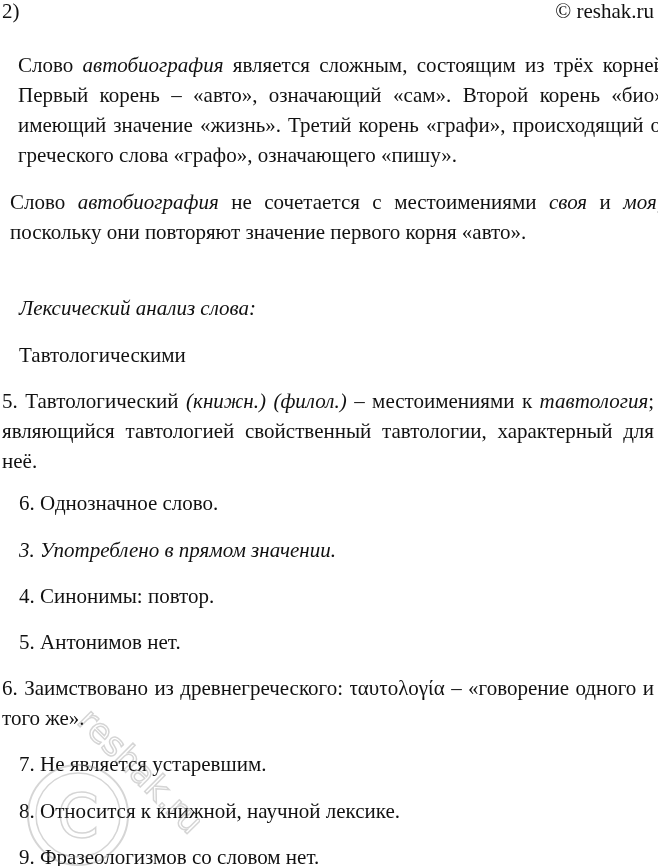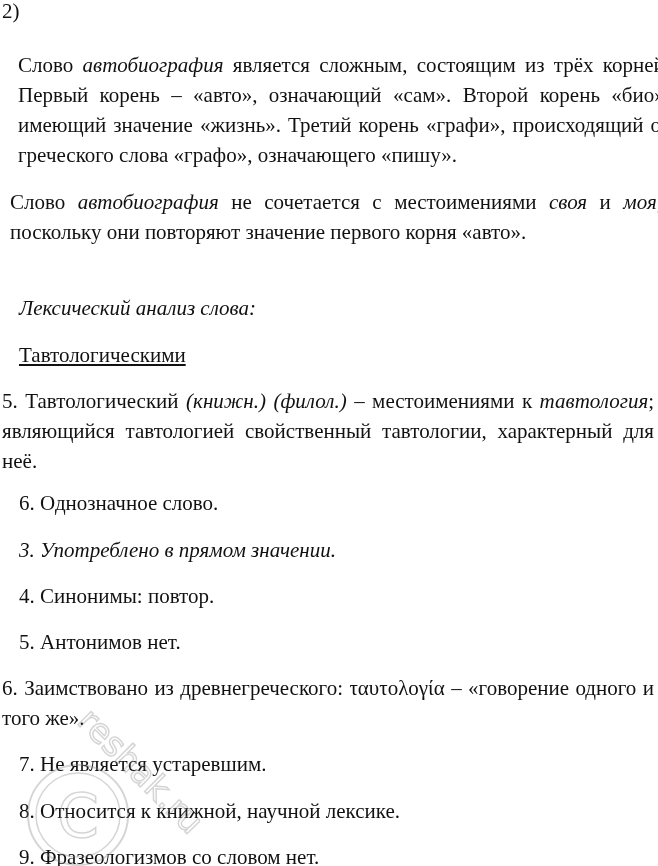--- a/index.html
+++ b/index.html
@@ -17,29 +17,30 @@
     .watermark {
       position: absolute; left: 20px; top: 705px; width: 180px; height: 170px;
       pointer-events: none; opacity: 0.35;
     }
   </style>
 </head>
 <body>
 
 <div class="header">
   <span class="num">2)</span>
+  <span class="copy">© reshak.ru</span>
 </div>
 
 <p class="para" style="top:34px; margin:16px;"><span>Слово </span><i>автобиография</i><span> является сложным, состоящим из трёх корней. Первый корень – «авто», означающий «сам». Второй корень «био», имеющий значение «жизнь». Третий корень «графи», происходящий от греческого слова «графо», означающего «пишу».</span></p>
 
 <p class="para" style="top:179px; margin:8px;"><span>Слово </span><i>автобиография</i><span> не сочетается с местоимениями </span><i>своя</i><span> и </span><i>моя</i><span>, поскольку они повторяют значение первого корня «авто».</span></p>
 
 <div class="line" style="top:293px; font-style:italic;">Лексический анализ слова:</div>
 
-<div class="line" style="top:340px;text-decoration:underline;">Тавтологическими</div>
+<div class="line" style="top:340px;">Тавтологическими</div>
 
 <p class="para" style="top:386px; margin:0;"><span>5. Тавтологический </span><i>(книжн.)</i><span> </span><i>(филол.)</i><span> – местоимениями к </span><i>тавтология</i><span>; являющийся тавтологией свойственный тавтологии, характерный для неё.</span></p>
 
 <div class="line" style="top:488px;">6. Однозначное слово.</div>
 <div class="line" style="top:535px;font-style:italic;">3. Употреблено в прямом значении.</div>
 <div class="line" style="top:581px;">4. Синонимы: повтор.</div>
 <div class="line" style="top:627px;">5. Антонимов нет.</div>
 
 <p class="para" style="top:673px; margin:0;">6. Заимствовано из древнегреческого: ταυτολογία – «говорение одного и того же».</p>
 

